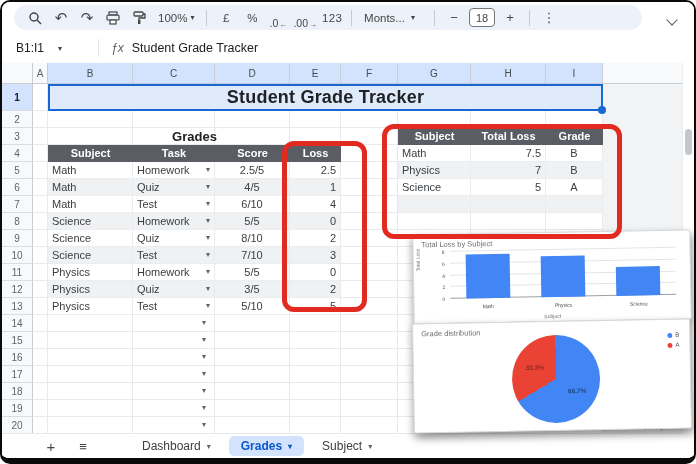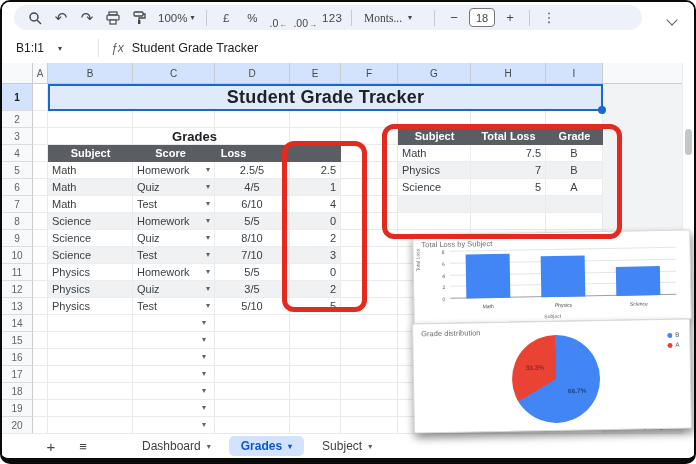--- a/index.html
+++ b/index.html
@@ -11,21 +11,21 @@
     display:flex;align-items:center;gap:4px;padding:0 10px;box-sizing:border-box;color:#444746;}
   .tbtn{display:flex;align-items:center;justify-content:center;min-width:22px;height:22px;border-radius:4px;
     font-size:13px;color:#444746;cursor:default;}
   .tbtn svg{display:block}
   .tb-sep{width:1px;height:16px;background:#c7cbd1;margin:0 4px;}
   .tb-zoom{font-size:11.5px;display:flex;align-items:center;gap:3px;padding:0 4px;}
   .caret{font-size:8px;color:#444746;}
   .tb-num{font-size:11.5px;letter-spacing:.3px;}
   .dec{font-size:10.5px;display:flex;align-items:flex-end;}
   .dec .arr{font-size:8px;margin-left:1px;}
-  .tb-font{font-size:11.5px;display:flex;align-items:center;gap:6px;padding:0 4px;min-width:58px;font-family:Liberation Serif, serif;}
+  .tb-font{font-size:11.5px;display:flex;align-items:center;gap:6px;padding:0 4px;min-width:58px;}
   .fs-box{width:24px;height:17px;border:1px solid #747775;border-radius:4px;font-size:11px;
     display:flex;align-items:center;justify-content:center;background:#fff;}
   .tb-collapse{position:absolute;right:12px;top:8px;width:14px;height:14px;}
   .chev{display:inline-block;width:7px;height:7px;border-right:1.6px solid #5f6368;border-bottom:1.6px solid #5f6368;
     transform:rotate(45deg);}
   
   .fbar{position:absolute;top:31px;left:0;right:0;height:30px;background:#fff;border-bottom:6px solid #be185d;
     display:flex;align-items:center;}
   .namebox{width:76px;padding-left:14px;font-size:12px;color:#202124;display:flex;align-items:center;gap:14px;}
   .f-sep{width:1px;height:18px;background:#e0e3e7;margin:0 6px;}
@@ -441,20 +441,21 @@
 
     <div class="title-cell">
       <span>Student Grade Tracker</span>
       <div class="fill-dot"></div>
     </div>
 
     <div class="ovl" style="left:46px;top:65px;width:293px;">
       <div class="t-title">Grades</div>
       <div class="t-hrow">
         <div class="hc wB">Subject</div>
+        <div class="hc wC">Task</div>
         <div class="hc wD">Score</div>
         <div class="hc wE">Loss</div>
       </div>
       <div class="t-row">
         <div class="gc wB">Math</div>
         <div class="gc wC has-dd">
             <span>Homework</span>
             <span class="dd">▾</span>
           </div>
         <div class="gc wD ctr">2.5/5</div>

